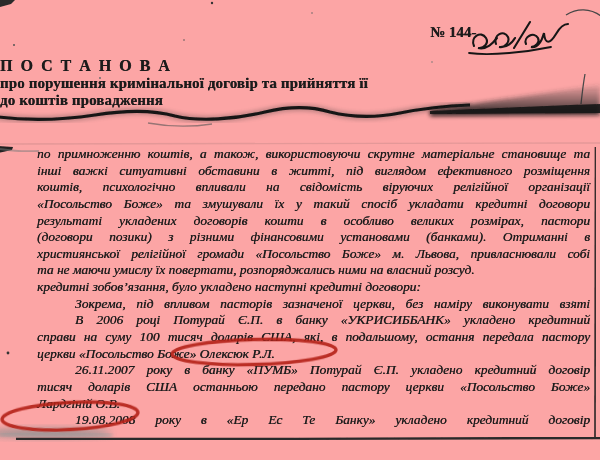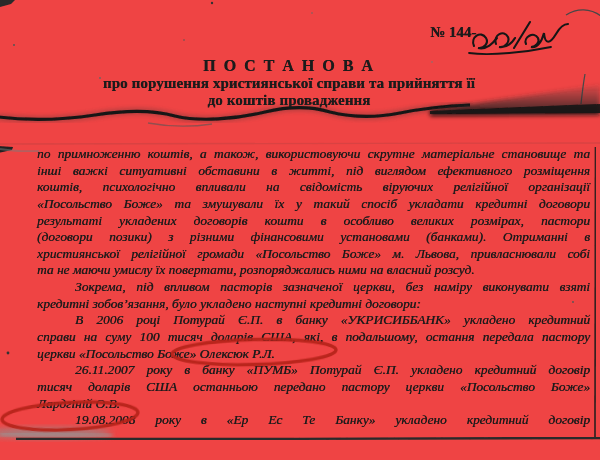--- a/index.html
+++ b/index.html
@@ -1,34 +1,34 @@
 <!DOCTYPE html>
 <html lang="uk" style="--annotation-red: #b5231a;"><head>
 <meta charset="utf-8">
 <style>
   html,body{margin:0;padding:0;background:#ffffff;}
   .page{
     position:relative;width:600px;height:460px;overflow:hidden;
-    background:#ef4444;
+    background:#fca5a5;
     font-family:"Liberation Serif","DejaVu Serif",serif;
     color:#1b1b1b;
   }
   .doc-text{ text-shadow:0.35px 0 0.25px rgba(25,25,25,0.85); }
 
   
   .case-no{
     position:absolute;left:430px;top:20px;height:36px;width:160px;
     font-size:15px;font-weight:700;white-space:nowrap;
   }
   .case-no-label{position:absolute;left:0;top:4px;}
   .case-scribble{position:absolute;left:36px;top:-8px;}
 
   
   .title-block{
-    position:absolute;left:0;top:56px;width:578px;text-align:center;
+    position:absolute;left:0;top:56px;width:578px;text-align:left;
     font-weight:700;
   }
   .doc-title{font-size:16px;line-height:19px;letter-spacing:2px;}
   .doc-sub{font-size:14.8px;line-height:16.5px;letter-spacing:0.2px;}
 
   
   .body-text{
     position:absolute;left:37px;top:146px;width:553px;
     font-size:13.4px;
   }
@@ -57,35 +57,35 @@
         <path d="M30,32 c-3,-9 8,-15 12,-7 c2,5 -3,11 -9,10 c8,1 13,-4 16,-9"></path>
         <path d="M48,36 L64,10"></path>
         <path d="M60,32 c-3,-7 8,-13 12,-6 c2,4 -2,9 -7,9 c5,1 10,-3 13,-14 c1,12 6,11 12,1 c4,-7 8,-10 12,-10"></path>
         <path d="M3,41 c22,3 58,-1 82,-6" stroke-width="1.8"></path>
       </g>
     </svg>
   </div>
 
   <div class="title-block doc-text">
     <div class="doc-title">П О С Т А Н О В А</div>
-    <div class="doc-sub">про порушення християнської справи та прийняття її</div>
+    <div class="doc-sub">про порушення кримінальної договір та прийняття її</div>
     <div class="doc-sub">до коштів провадження</div>
   </div>
 
   <div class="body-text doc-text">
       <div class="bline">по примноженню коштів, а також, використовуючи скрутне матеріальне становище та</div>
       <div class="bline">інші важкі ситуативні обставини в житті, під виглядом ефективного розміщення</div>
       <div class="bline">коштів, психологічно впливали на свідомість віруючих релігійної організації</div>
       <div class="bline">«Посольство Боже» та змушували їх у такий спосіб укладати кредитні договори</div>
       <div class="bline">результаті укладених договорів кошти в особливо великих розмірах, пастори</div>
       <div class="bline">(договори позики) з різними фінансовими установами (банками). Отриманні в</div>
       <div class="bline">християнської релігійної громади «Посольство Боже» м. Львова, привласнювали собі</div>
       <div class="bline endline">та не маючи умислу їх повертати, розпоряджались ними на власний розсуд.</div>
+      <div class="bline endline">кредитні зобов’язання, було укладено наступні кредитні договори:</div>
       <div class="bline indent">Зокрема, під впливом пасторів зазначеної церкви, без наміру виконувати взяті</div>
-      <div class="bline endline">кредитні зобов’язання, було укладено наступні кредитні договори:</div>
       <div class="bline indent">В 2006 році Потурай Є.П. в банку «УКРИСИББАНК» укладено кредитний</div>
       <div class="bline">справи на суму 100 тисяч доларів США, які, в подальшому, остання передала пастору</div>
       <div class="bline endline">церкви «Посольство Боже» Олексюк Р.Л.</div>
       <div class="bline indent">26.11.2007 року в банку «ПУМБ» Потурай Є.П. укладено кредитний договір</div>
       <div class="bline">тисяч доларів США останньою передано пастору церкви «Посольство Боже»</div>
       <div class="bline endline">Лардгіній О.В.</div>
       <div class="bline indent">19.08.2008 року в «Ер Ес Те Банку» укладено кредитний договір</div>
     </div>
 
   <svg class="overlay" viewBox="0 0 600 460">

